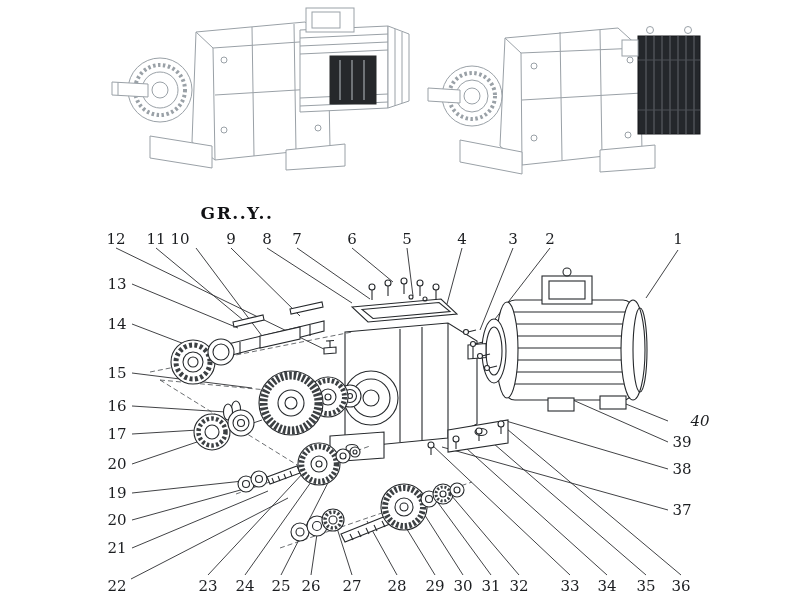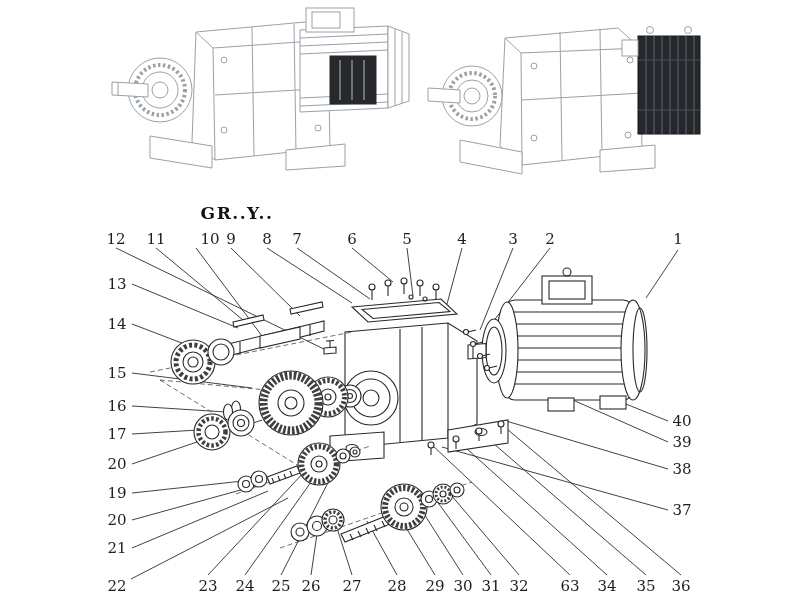--- a/index.html
+++ b/index.html
@@ -272,21 +272,21 @@
           <circle class="s" cx="457" cy="490" r="3"></circle>
       </g>
 
     </g>
   </svg>
 
   <div class="title" style="left:237px;top:213px;">GR..Y..</div>
 
   <span class="co" style="left:116px;top:239px;">12</span>
   <span class="co" style="left:156px;top:239px;">11</span>
-  <span class="co" style="left:210px;top:239px;">10</span>
+  <span class="co" style="left:180px;top:239px;">10</span>
   <span class="co" style="left:231px;top:239px;">9</span>
   <span class="co" style="left:267px;top:239px;">8</span>
   <span class="co" style="left:297px;top:239px;">7</span>
   <span class="co" style="left:352px;top:239px;">6</span>
   <span class="co" style="left:407px;top:239px;">5</span>
   <span class="co" style="left:462px;top:239px;">4</span>
   <span class="co" style="left:513px;top:239px;">3</span>
   <span class="co" style="left:550px;top:239px;">2</span>
   <span class="co" style="left:678px;top:239px;">1</span>
 
@@ -304,23 +304,23 @@
   <span class="co" style="left:208px;top:586px;">23</span>
   <span class="co" style="left:245px;top:586px;">24</span>
   <span class="co" style="left:281px;top:586px;">25</span>
   <span class="co" style="left:311px;top:586px;text-align:right;">26</span>
   <span class="co" style="left:352px;top:586px;">27</span>
   <span class="co" style="left:397px;top:586px;">28</span>
   <span class="co" style="left:435px;top:586px;">29</span>
   <span class="co" style="left:463px;top:586px;">30</span>
   <span class="co" style="left:491px;top:586px;">31</span>
   <span class="co" style="left:519px;top:586px;">32</span>
-  <span class="co" style="left:570px;top:586px;">63</span>
+  <span class="co" style="left:570px;top:586px;">33</span>
   <span class="co" style="left:607px;top:586px;">34</span>
   <span class="co" style="left:646px;top:586px;">35</span>
   <span class="co" style="left:681px;top:586px;">36</span>
 
-  <span class="co" style="left:682px;top:421px;">40</span>
+  <span class="co" style="left:700px;top:421px;font-style:italic;">40</span>
   <span class="co" style="left:682px;top:442px;text-align:center;">39</span>
   <span class="co" style="left:682px;top:469px;">38</span>
   <span class="co" style="left:682px;top:510px;">37</span>
 
 </div>
 
 </body></html>

